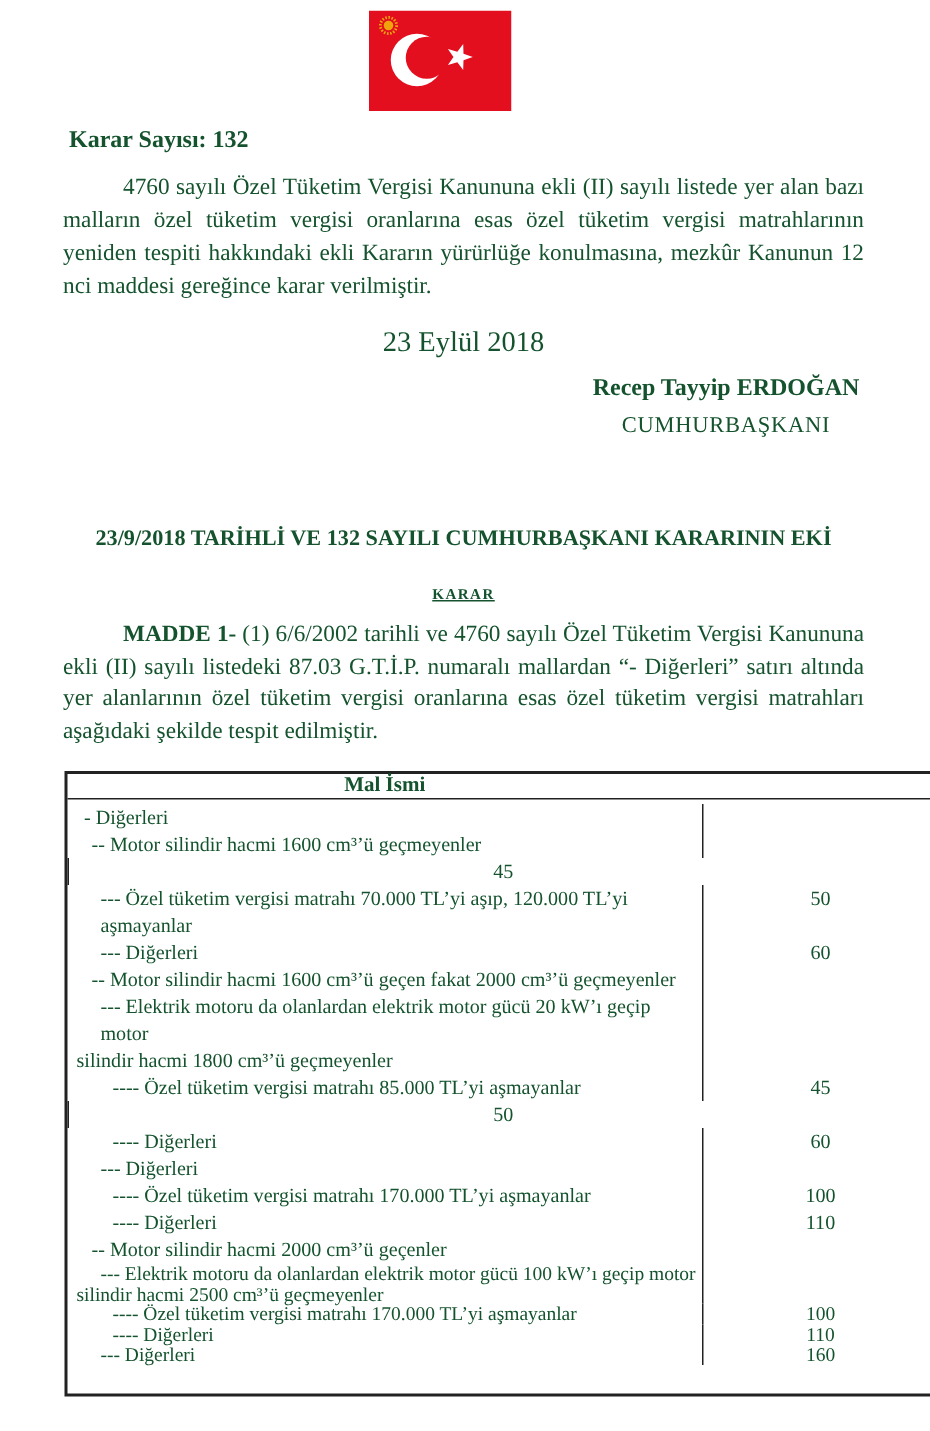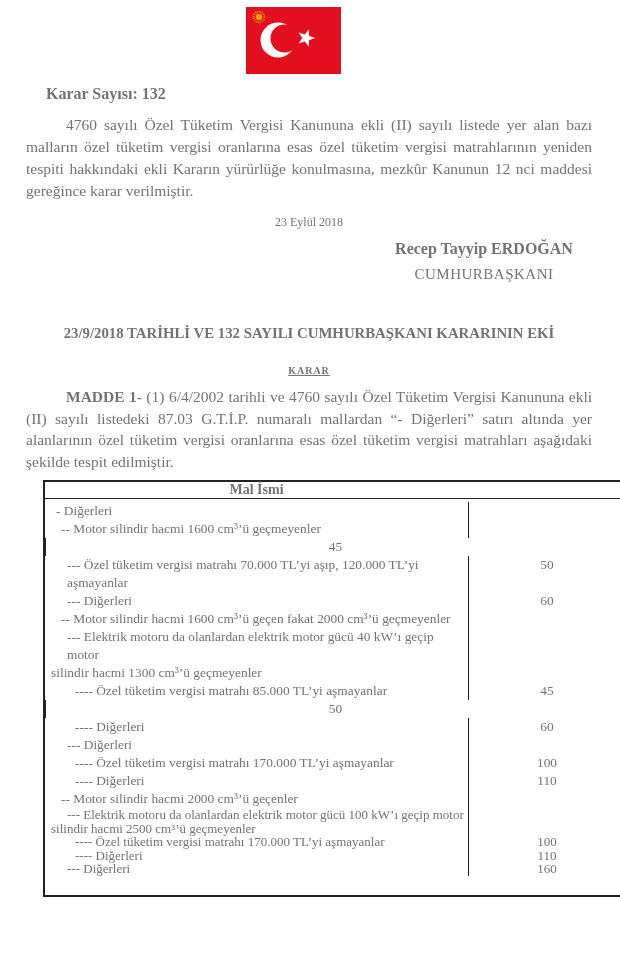--- a/index.html
+++ b/index.html
@@ -1,30 +1,30 @@
 <!DOCTYPE html>
 <html><head>
 <meta charset="utf-8">
 <style>
   html,body{margin:0;padding:0;background:#888;}
   .page{
     position:relative; width:620px; height:954px; margin:0 auto;
-    background:#ffffff; color:#737373;
+    background:#ffffff; color:#14532d;
     font-family:"Liberation Serif", serif;
     box-sizing:border-box; padding:7px 28px 0 26px; overflow:hidden;
   }
   .flag{width:95px; height:67px; margin-left:220px;}
   .karar-no{margin-top:11px; font-weight:bold; font-size:16px; padding-left:20px;}
-  .para{margin:0; font-size:15.5px; line-height:22px; text-align:justify;}
+  .para{margin:16px; font-size:15.5px; line-height:22px; text-align:justify;}
   .intro{margin-top:11px; text-indent:40px;}
-  .date-line{margin-top:13px; text-align:center; font-size:12px;}
+  .date-line{margin-top:13px; text-align:center; font-size:19px;}
   .sig-block{margin-top:10px; margin-left:308px; width:300px; text-align:center;}
   .sig-name{font-weight:bold; font-size:16px;}
   .sig-title{font-size:15px; margin-top:8px; letter-spacing:.5px;}
-  .annex-heading{margin-top:42px; text-align:center; font-weight:bold; font-size:14.8px;}
+  .annex-heading{margin-top:58px; text-align:center; font-weight:bold; font-size:14.8px;}
   .karar-heading{margin-top:23px; text-align:center; font-weight:bold; font-size:10px;
     text-decoration:underline; letter-spacing:1px;}
   .article{margin-top:10px; text-indent:40px; line-height:21.5px;}
   .article b{font-weight:bold;}
 
   .tax-table{
     margin-top:8px; margin-left:17px; width:584px;
     border:2px solid #222; box-sizing:border-box;
     font-size:13.4px;
   }
@@ -70,21 +70,21 @@
 
   <div class="sig-block">
     <div class="sig-name">Recep Tayyip ERDOĞAN</div>
     <div class="sig-title">CUMHURBAŞKANI</div>
   </div>
 
   <div class="annex-heading">23/9/2018 TARİHLİ VE 132 SAYILI CUMHURBAŞKANI KARARININ EKİ</div>
 
   <div class="karar-heading">KARAR</div>
 
-  <p class="para article"><b>MADDE 1-</b> <span>(1) 6/4/2002 tarihli ve 4760 sayılı Özel Tüketim Vergisi Kanununa ekli (II) sayılı listedeki 87.03 G.T.İ.P. numaralı mallardan “- Diğerleri” satırı altında yer alanlarının özel tüketim vergisi oranlarına esas özel tüketim vergisi matrahları aşağıdaki şekilde tespit edilmiştir.</span></p>
+  <p class="para article"><b>MADDE 1-</b> <span>(1) 6/6/2002 tarihli ve 4760 sayılı Özel Tüketim Vergisi Kanununa ekli (II) sayılı listedeki 87.03 G.T.İ.P. numaralı mallardan “- Diğerleri” satırı altında yer alanlarının özel tüketim vergisi oranlarına esas özel tüketim vergisi matrahları aşağıdaki şekilde tespit edilmiştir.</span></p>
 
   <div class="tax-table">
     <div class="thead">
       <div class="th1">Mal İsmi</div>
     </div>
     <div class="tbody" id="table-body">
         <div class="trow">
           <div class="td1">
             <span class="l1" style="padding-left: 7px;">- Diğerleri</span>
           </div>
@@ -112,22 +112,22 @@
           <div class="td2">60</div>
         </div>
         <div class="trow">
           <div class="td1">
             <span class="l1" style="padding-left: 12px;">-- Motor silindir hacmi 1600 cm³’ü geçen fakat 2000 cm³’ü geçmeyenler</span>
           </div>
           <div class="td2"></div>
         </div>
         <div class="trow">
           <div class="td1">
-            <span class="l1" style="padding-left: 18px;">--- Elektrik motoru da olanlardan elektrik motor gücü 40 kW’ı geçip motor</span>
-            <span class="l2">silindir hacmi 1300 cm³’ü geçmeyenler</span>
+            <span class="l1" style="padding-left: 18px;">--- Elektrik motoru da olanlardan elektrik motor gücü 20 kW’ı geçip motor</span>
+            <span class="l2">silindir hacmi 1800 cm³’ü geçmeyenler</span>
           </div>
           <div class="td2"></div>
         </div>
         <div class="trow">
           <div class="td1">
             <span class="l1" style="padding-left: 26px;">---- Özel tüketim vergisi matrahı 85.000 TL’yi aşmayanlar</span>
           </div>
           <div class="td2">45</div>
         </div>
         <div class="trow">

